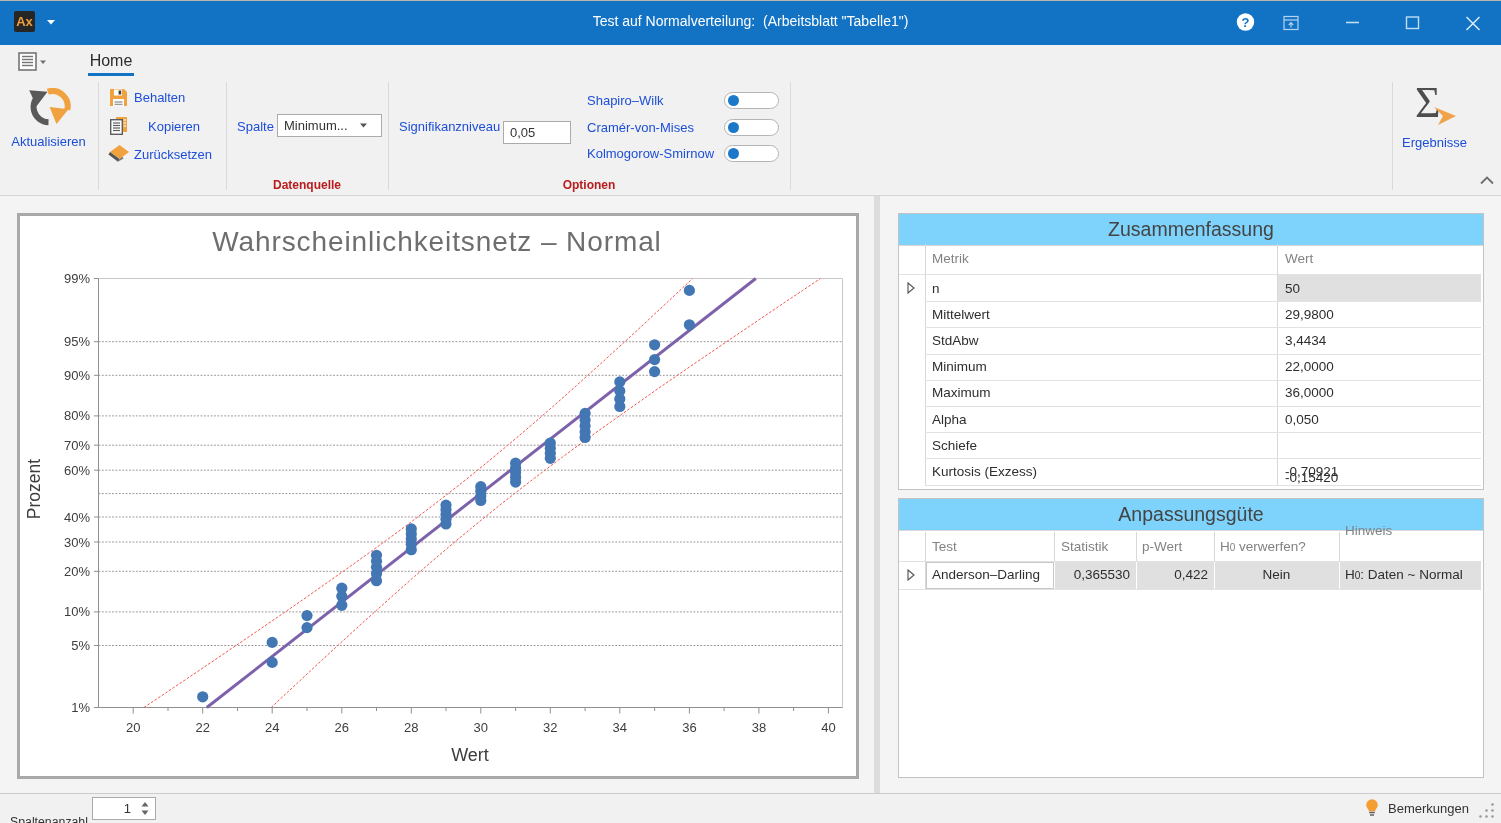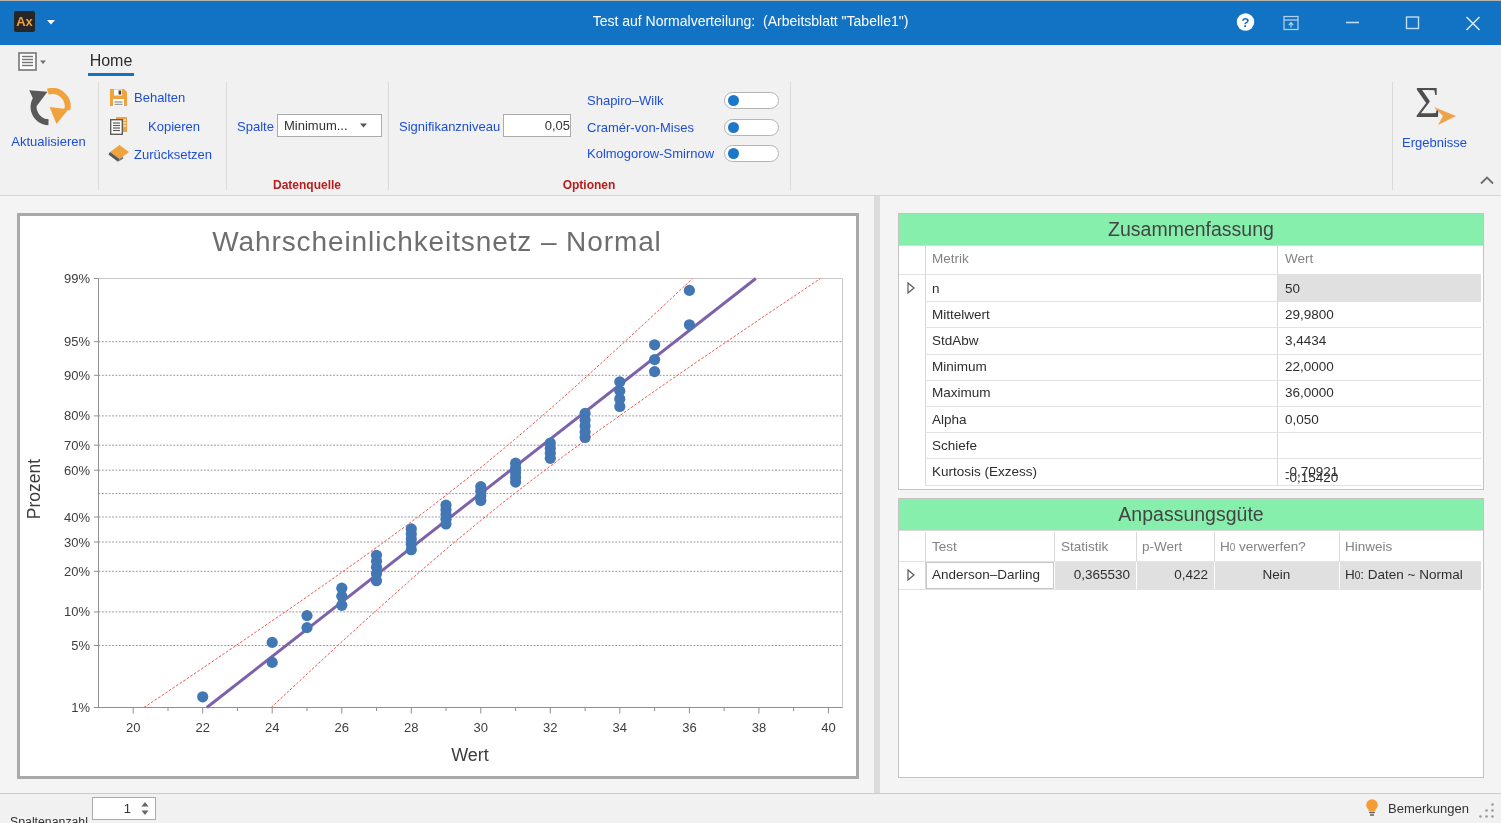--- a/index.html
+++ b/index.html
@@ -23,21 +23,21 @@
   .ebox{background:#fff;border:1px solid #ababab;font-size:13px;color:#333;}
   .toggle{width:53px;height:15px;border:1px solid #b4b4b4;border-radius:8.5px;background:#fff;}
   .toggle .dot{position:absolute;left:3px;top:2px;width:11px;height:11px;border-radius:50%;background:#1b78c9;}
   
   #client{left:0;top:196px;width:1501px;height:597px;}
   #chartcard{left:17px;top:17px;width:836px;height:560px;background:#fff;border:3px solid #a9a9a9;}
   #splitter{left:874px;top:0px;width:6px;height:597px;background:#dcdcdc;}
   .card{background:#fff;border:1px solid #c3c3c3;}
   #card1{left:898px;top:17px;width:584px;height:275px;}
   #card2{left:898px;top:302px;width:584px;height:278px;}
-  .cardtitle{left:0;top:0;width:100%;height:31px;background:#86efac;border-bottom:1px solid #d8d8d8;
+  .cardtitle{left:0;top:0;width:100%;height:31px;background:#7dd3fc;border-bottom:1px solid #d8d8d8;
              text-align:center;font-size:19.5px;color:#444;line-height:31px;}
   .colhead{font-size:13.5px;color:#828282;}
   .cell{font-size:13.5px;color:#2e2e2e;}
   .rowline{height:1px;background:#e2e2e2;}
   .vline{width:1px;background:#d8d8d8;}
   .selgray{background:#e0e0e0;}
   
   #status{left:0;top:793px;width:1501px;height:30px;background:#f1f1f1;border-top:1px solid #cccccc;}
   .stext{font-size:13px;color:#333;}
 </style></head>
@@ -129,21 +129,21 @@
   </svg>
   <div class="abs btext" style="left:134px;top:147px;">Zurücksetzen</div>
 
   <div class="abs btext" style="left:237px;top:119px;">Spalte</div>
   <div class="abs ebox" style="left:277px;top:114px;width:97px;height:21px;line-height:21px;padding-left:6px;">Minimum...</div>
   <svg class="abs" style="left:358px;top:122px" width="12" height="8" viewBox="0 0 12 8">
       <path d="M2 1.5 l7 0 l-3.5 4 z" fill="#555"></path>
     </svg>
 
   <div class="abs btext" style="left:399px;top:119px;">Signifikanzniveau</div>
-  <div class="abs ebox" style="left:503px;top:114px;width:60px;height:21px;line-height:21px;padding-left:6px;text-align:right;">0,05</div>
+  <div class="abs ebox" style="left:503px;top:121px;width:60px;height:21px;line-height:21px;padding-left:6px;">0,05</div>
 
   <div class="abs btext" style="left:587px;top:93px;">Shapiro–Wilk</div>
   <div class="abs toggle" style="left:724px;top:92px;">
       <span class="dot"></span>
     </div>
   <div class="abs btext" style="left:587px;top:119.5px;">Cramér-von-Mises</div>
   <div class="abs toggle" style="left:724px;top:118.5px;">
       <span class="dot"></span>
     </div>
   <div class="abs btext" style="left:587px;top:146px;">Kolmogorow-Smirnow</div>
@@ -354,21 +354,21 @@
     <div class="abs cell" style="left:386px;top:249.9px;">-0,70921</div>
     <div class="abs rowline" style="left:26px;top:244.4px;width:556px;"></div>
     <div class="abs rowline" style="left:26px;top:270.6px;width:556px;"></div>
   </div>
   <div class="abs card" id="card2">
     <div class="abs cardtitle">Anpassungsgüte</div>
     <div class="abs colhead" style="left:33px;top:40px;">Test</div>
     <div class="abs colhead" style="left:162px;top:40px;">Statistik</div>
     <div class="abs colhead" style="left:243px;top:40px;">p-Wert</div>
     <div class="abs colhead" style="left:321px;top:40px;">H<span style="font-size:10px;">0</span> verwerfen?</div>
-    <div class="abs colhead" style="left:446px;top:40px;">Hinweis</div>
+    <div class="abs colhead" style="left:446px;top:24px;">Hinweis</div>
     <div class="abs rowline" style="left:0;top:62px;width:582px;"></div>
     <div class="abs selgray" style="left:156px;top:63px;width:426px;height:27px;"></div>
     <div class="abs" style="left:27px;top:63px;width:128px;height:27px;background:#fff;border:1px solid #c8c8c8;box-sizing:border-box;"></div>
     <svg class="abs" style="left:8px;top:70px" width="8" height="12" viewBox="0 0 8 12">
         <path d="M1 1 L7 6 L1 11 Z" fill="none" stroke="#5a5a5a" stroke-width="1.2"></path>
       </svg>
     <div class="abs vline" style="left:26px;top:33px;height:58px;"></div>
     <div class="abs vline" style="left:155px;top:33px;height:29px;"></div>
     <div class="abs vline" style="left:237px;top:33px;height:29px;"></div>
     <div class="abs vline" style="left:315px;top:33px;height:29px;"></div>

